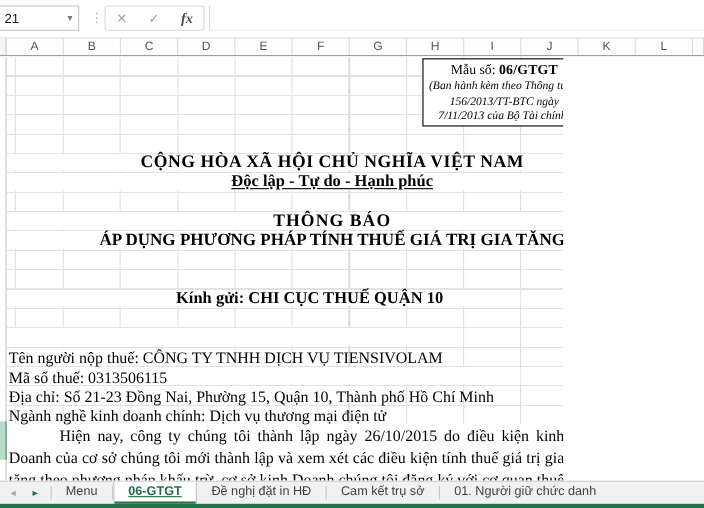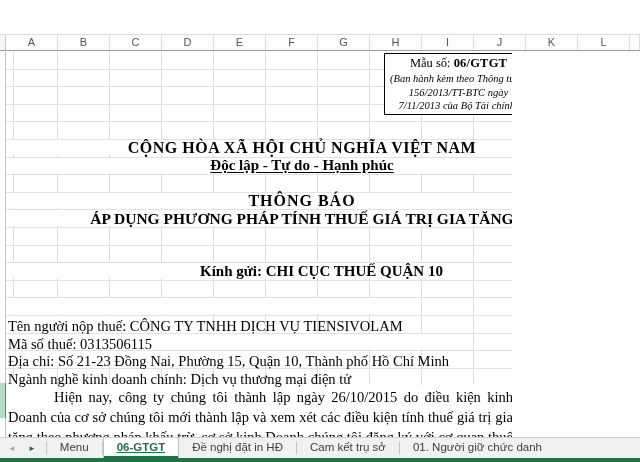--- a/index.html
+++ b/index.html
@@ -42,40 +42,53 @@
   .formbox .l1 b { letter-spacing:.2px; }
   .formbox .note { font-size:10.5px; font-style:italic; line-height:13.5px; padding:0 2px; margin-top:1px; }
   .menubtn { position:absolute; left:587px; top:2px; width:47px; height:16px; background:#FFC000; border:1px solid #7c5f00;
              color:#fe0000; font-weight:bold; font-size:10px; text-align:center; line-height:14px; letter-spacing:.5px;
              font-family:"Liberation Sans", sans-serif; cursor:pointer; }
   .ctr { left:0; width:604px; text-align:center; }
   .t1 { top:87px;  font-size:16px;  font-weight:bold; letter-spacing:.5px; }
   .t2 { top:105px; font-size:15px;  font-weight:bold; text-decoration:underline; text-underline-offset:2px; }
   .t3 { top:140px; font-size:16px;  font-weight:bold; letter-spacing:1px; }
   .t4 { top:158px; font-size:15.5px; font-weight:bold; }
-  .greet { left:160px; top:211px; font-size:15px; font-weight:bold;margin-left:40px; }
+  .greet { left:160px; top:211px; font-size:15px; font-weight:bold; }
   .info { left:8px; font-size:14.5px;margin-top:20px; }
   .i0 { top:246px; } .i1 { top:263.5px; } .i2 { top:281px; } .i3 { top:298.5px; }
   .para { left:8px; top:335px; width:505px; font-size:14.5px; line-height:20px; text-align:justify; text-indent:46px; }
   
   .tabbar { position:absolute; top:437px; left:0; right:0; height:21px; background:#f1f1f1;
             border-top:1px solid #cfcfcf; display:flex; align-items:stretch; white-space:nowrap; }
   .navarrows { display:flex; align-items:center; gap:12px; padding:0 10px 0 8px; }
   .nav-l { color:#a8a8a8; font-size:8px; } .nav-r { color:#217346; font-size:8px; }
   .tabsep { width:1px; background:#c3c3c3; margin:4px 0; }
   .tab { padding:0 13px; font-size:11.5px; color:#3f3f3f; line-height:19px; }
   .tab.active { background:#fff; color:#1f7145; font-weight:bold; box-shadow:inset 0 -2px 0 #217346;
                 border-left:1px solid #c3c3c3; border-right:1px solid #c3c3c3;text-decoration:underline; }
   .greenbar { position:absolute; top:458px; left:0; right:0; height:4px; background:#217346; }
 </style>
 </head>
 <body>
 
 <div id="app">
 
+  <div class="fbar">
+    <div class="namebox">
+      <span class="val">21</span>
+      <span class="dd">▾</span>
+    </div>
+    <span class="splitter">⋮</span>
+    <div class="fxgroup">
+      <span class="icn-x">✕</span>
+      <span class="icn-check">✓</span>
+      <span class="icn-fx">fx</span>
+    </div>
+    <div class="finput"></div>
+  </div>
 
   <div class="colheaders">
     <div class="corner"></div>
     <div class="colh">A</div>
     <div class="colh">B</div>
     <div class="colh">C</div>
     <div class="colh">D</div>
     <div class="colh">E</div>
     <div class="colh">F</div>
     <div class="colh">G</div>

